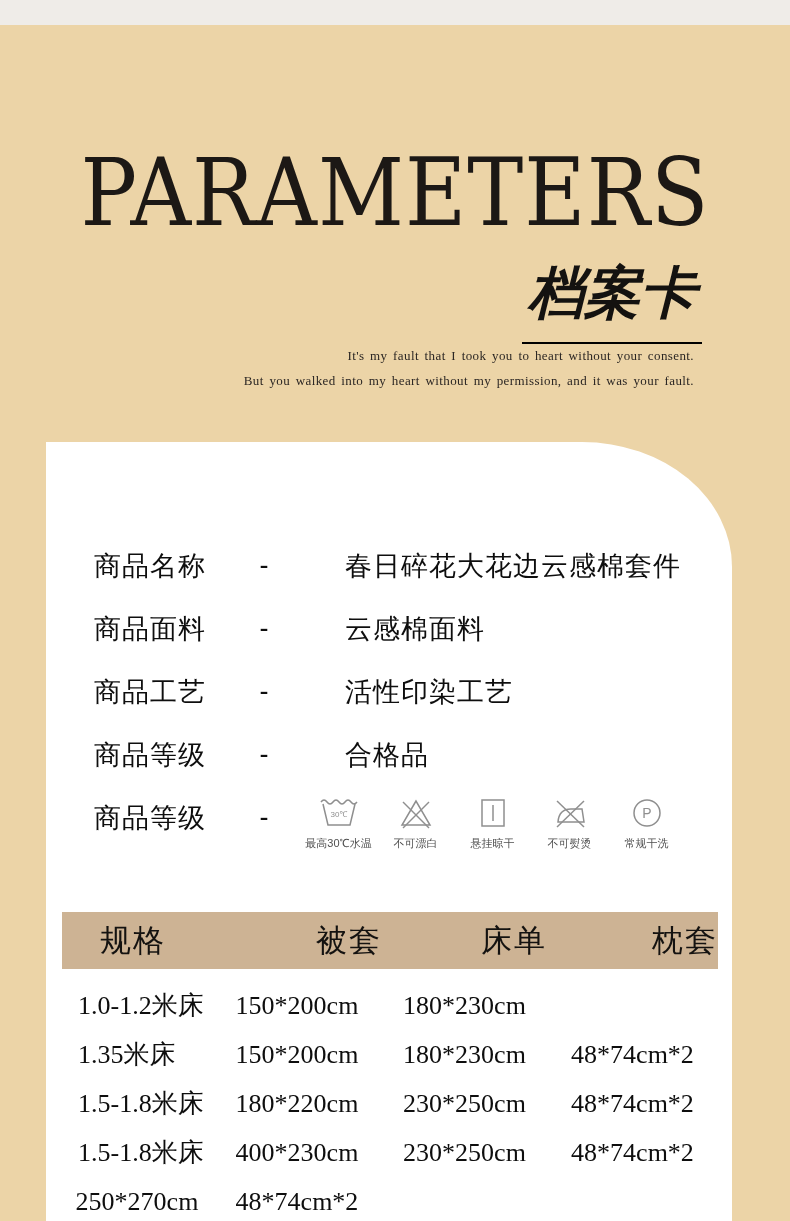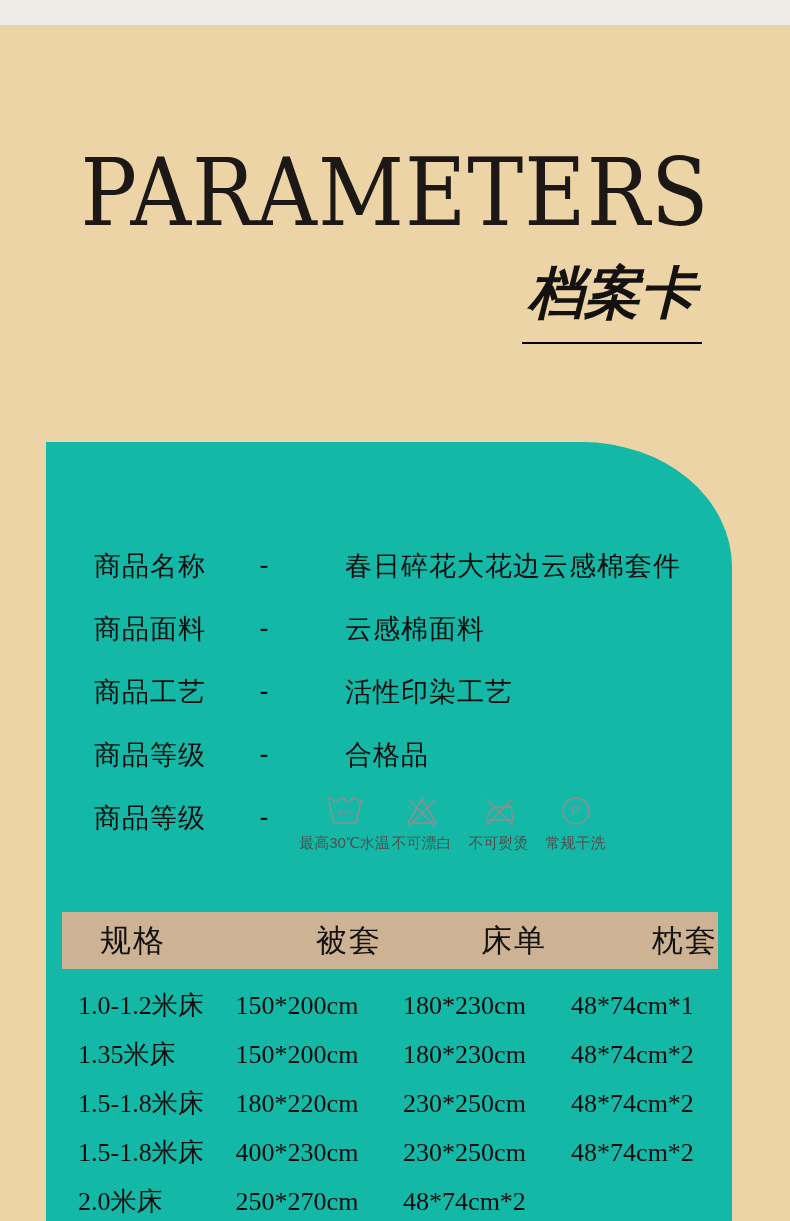--- a/index.html
+++ b/index.html
@@ -37,36 +37,36 @@
     position:absolute;top:344px;right:96px;
     text-align:right;
     font-family:"Liberation Serif",serif;
     font-size:13px;line-height:1.9;
     color:#2b2623;
     letter-spacing:0.4px;word-spacing:2px;
   }
   .card{
     position:absolute;left:46px;top:442px;
     width:686px;height:779px;
-    background:#14b8a6;
+    background:#ffffff;
     border-top-right-radius:150px 125px;
   }
   .info{padding-top:92px;}
   .info-row{display:flex;align-items:center;height:63px;}
   .info-label{
     margin-left:48px;width:150px;
     font-size:27px;letter-spacing:1px;color:#0e0e0e;
   }
   .info-dash{width:40px;text-align:center;font-size:27px;color:#0e0e0e;}
   .info-value{margin-left:61px;font-size:27px;letter-spacing:1px;color:#0e0e0e;}
-  .care-icons{display:flex;margin-left:22px;margin-top:10px;}
+  .care-icons{display:flex;margin-left:16px;margin-top:10px;}
   .care-item{width:77px;display:flex;flex-direction:column;align-items:center;}
   .care-item svg{display:block;}
   .care-label{
-    margin-top:5px;font-size:15px;color:#4f4f4f;white-space:nowrap;
+    margin-top:5px;font-size:11px;color:#4f4f4f;white-space:nowrap;
   }
   .size-table{
     position:absolute;left:16px;top:470px;width:656px;
   }
   .table-header{
     height:57px;background:#cdb394;
     display:grid;grid-template-columns:150px 170px 165px 171px;
     align-items:center;
     font-size:31px;letter-spacing:2px;color:#141210;
   }
@@ -86,20 +86,22 @@
 </head>
 <body>
 
 <div class="topstrip"></div>
 
 <div class="big-title">PARAMETERS</div>
 
 <div class="subtitle">档案卡</div>
 
 <div class="tagline">
+  <div>It's my fault that I took you to heart without your consent.</div>
+  <div>But you walked into my heart without my permission, and it was your fault.</div>
 </div>
 
 <div class="card">
 
   <div class="info">
 
     <div class="info-row">
       <div class="info-label">商品名称</div>
       <div class="info-dash">-</div>
       <div class="info-value">春日碎花大花边云感棉套件</div>
@@ -144,20 +146,29 @@
           <span>
             <svg width="40" height="36" viewBox="0 0 40 36" fill="none" stroke="#8f8f8f" stroke-width="1.5">
               <path d="M20,6 L6,30 L34,30 Z"></path>
               <path d="M7,7 L33,33"></path>
               <path d="M33,7 L7,33"></path>
             </svg>
           </span>
           <div class="care-label">不可漂白</div>
         </div>
 
+        <div class="care-item">
+          <span>
+            <svg width="40" height="36" viewBox="0 0 40 36" fill="none" stroke="#8f8f8f" stroke-width="1.5">
+              <rect x="9" y="5" width="22" height="26"></rect>
+              <path d="M20,10 L20,26"></path>
+            </svg>
+          </span>
+          <div class="care-label">悬挂晾干</div>
+        </div>
 
         <div class="care-item">
           <span>
             <svg width="40" height="36" viewBox="0 0 40 36" fill="none" stroke="#8f8f8f" stroke-width="1.5">
               <path d="M8,27 q1,-13 13,-13 l11,0 l2,13 z"></path>
               <path d="M7,6 L34,32"></path>
               <path d="M34,6 L7,32"></path>
             </svg>
           </span>
           <div class="care-label">不可熨烫</div>
@@ -185,21 +196,20 @@
       <div class="th">床单</div>
       <div class="th">枕套</div>
     </div>
 
     <div class="table-rows">
 
       <div class="table-row">
         <div class="td first">1.0-1.2米床</div>
         <div class="td">150*200cm</div>
         <div class="td">180*230cm</div>
-        <div class="td">48*74cm*1</div>
       </div>
 
       <div class="table-row">
         <div class="td first">1.35米床</div>
         <div class="td">150*200cm</div>
         <div class="td">180*230cm</div>
         <div class="td">48*74cm*2</div>
       </div>
 
       <div class="table-row">
@@ -210,21 +220,20 @@
       </div>
 
       <div class="table-row">
         <div class="td first">1.5-1.8米床</div>
         <div class="td">400*230cm</div>
         <div class="td">230*250cm</div>
         <div class="td">48*74cm*2</div>
       </div>
 
       <div class="table-row">
-        <div class="td first">2.0米床</div>
         <div class="td">250*270cm</div>
         <div class="td">48*74cm*2</div>
       </div>
 
     </div>
   </div>
 
 </div>
 
 </body></html>

